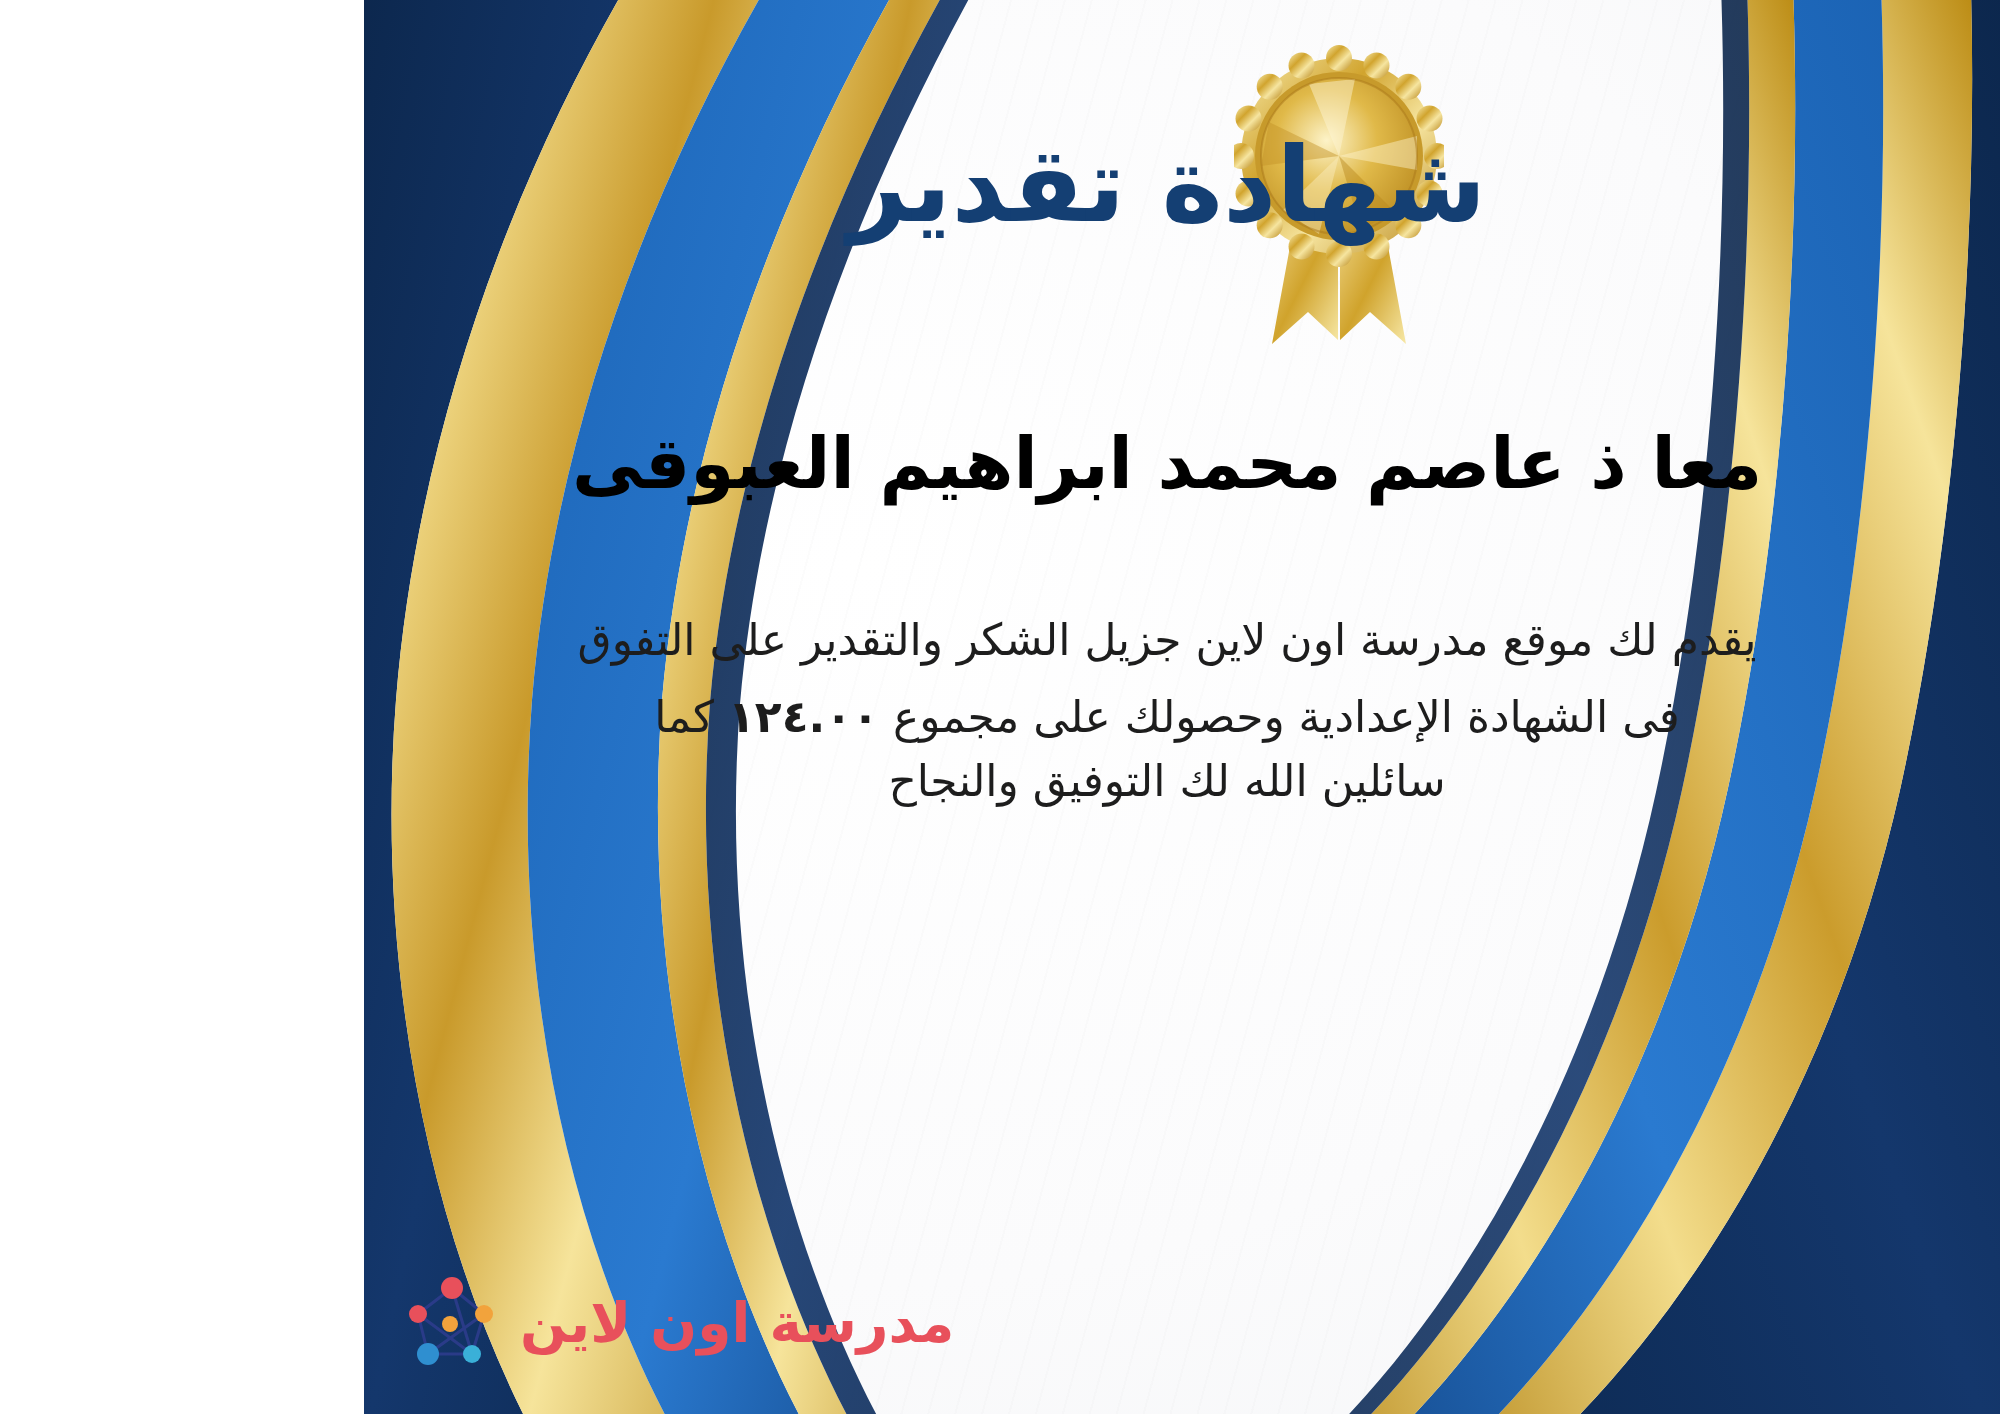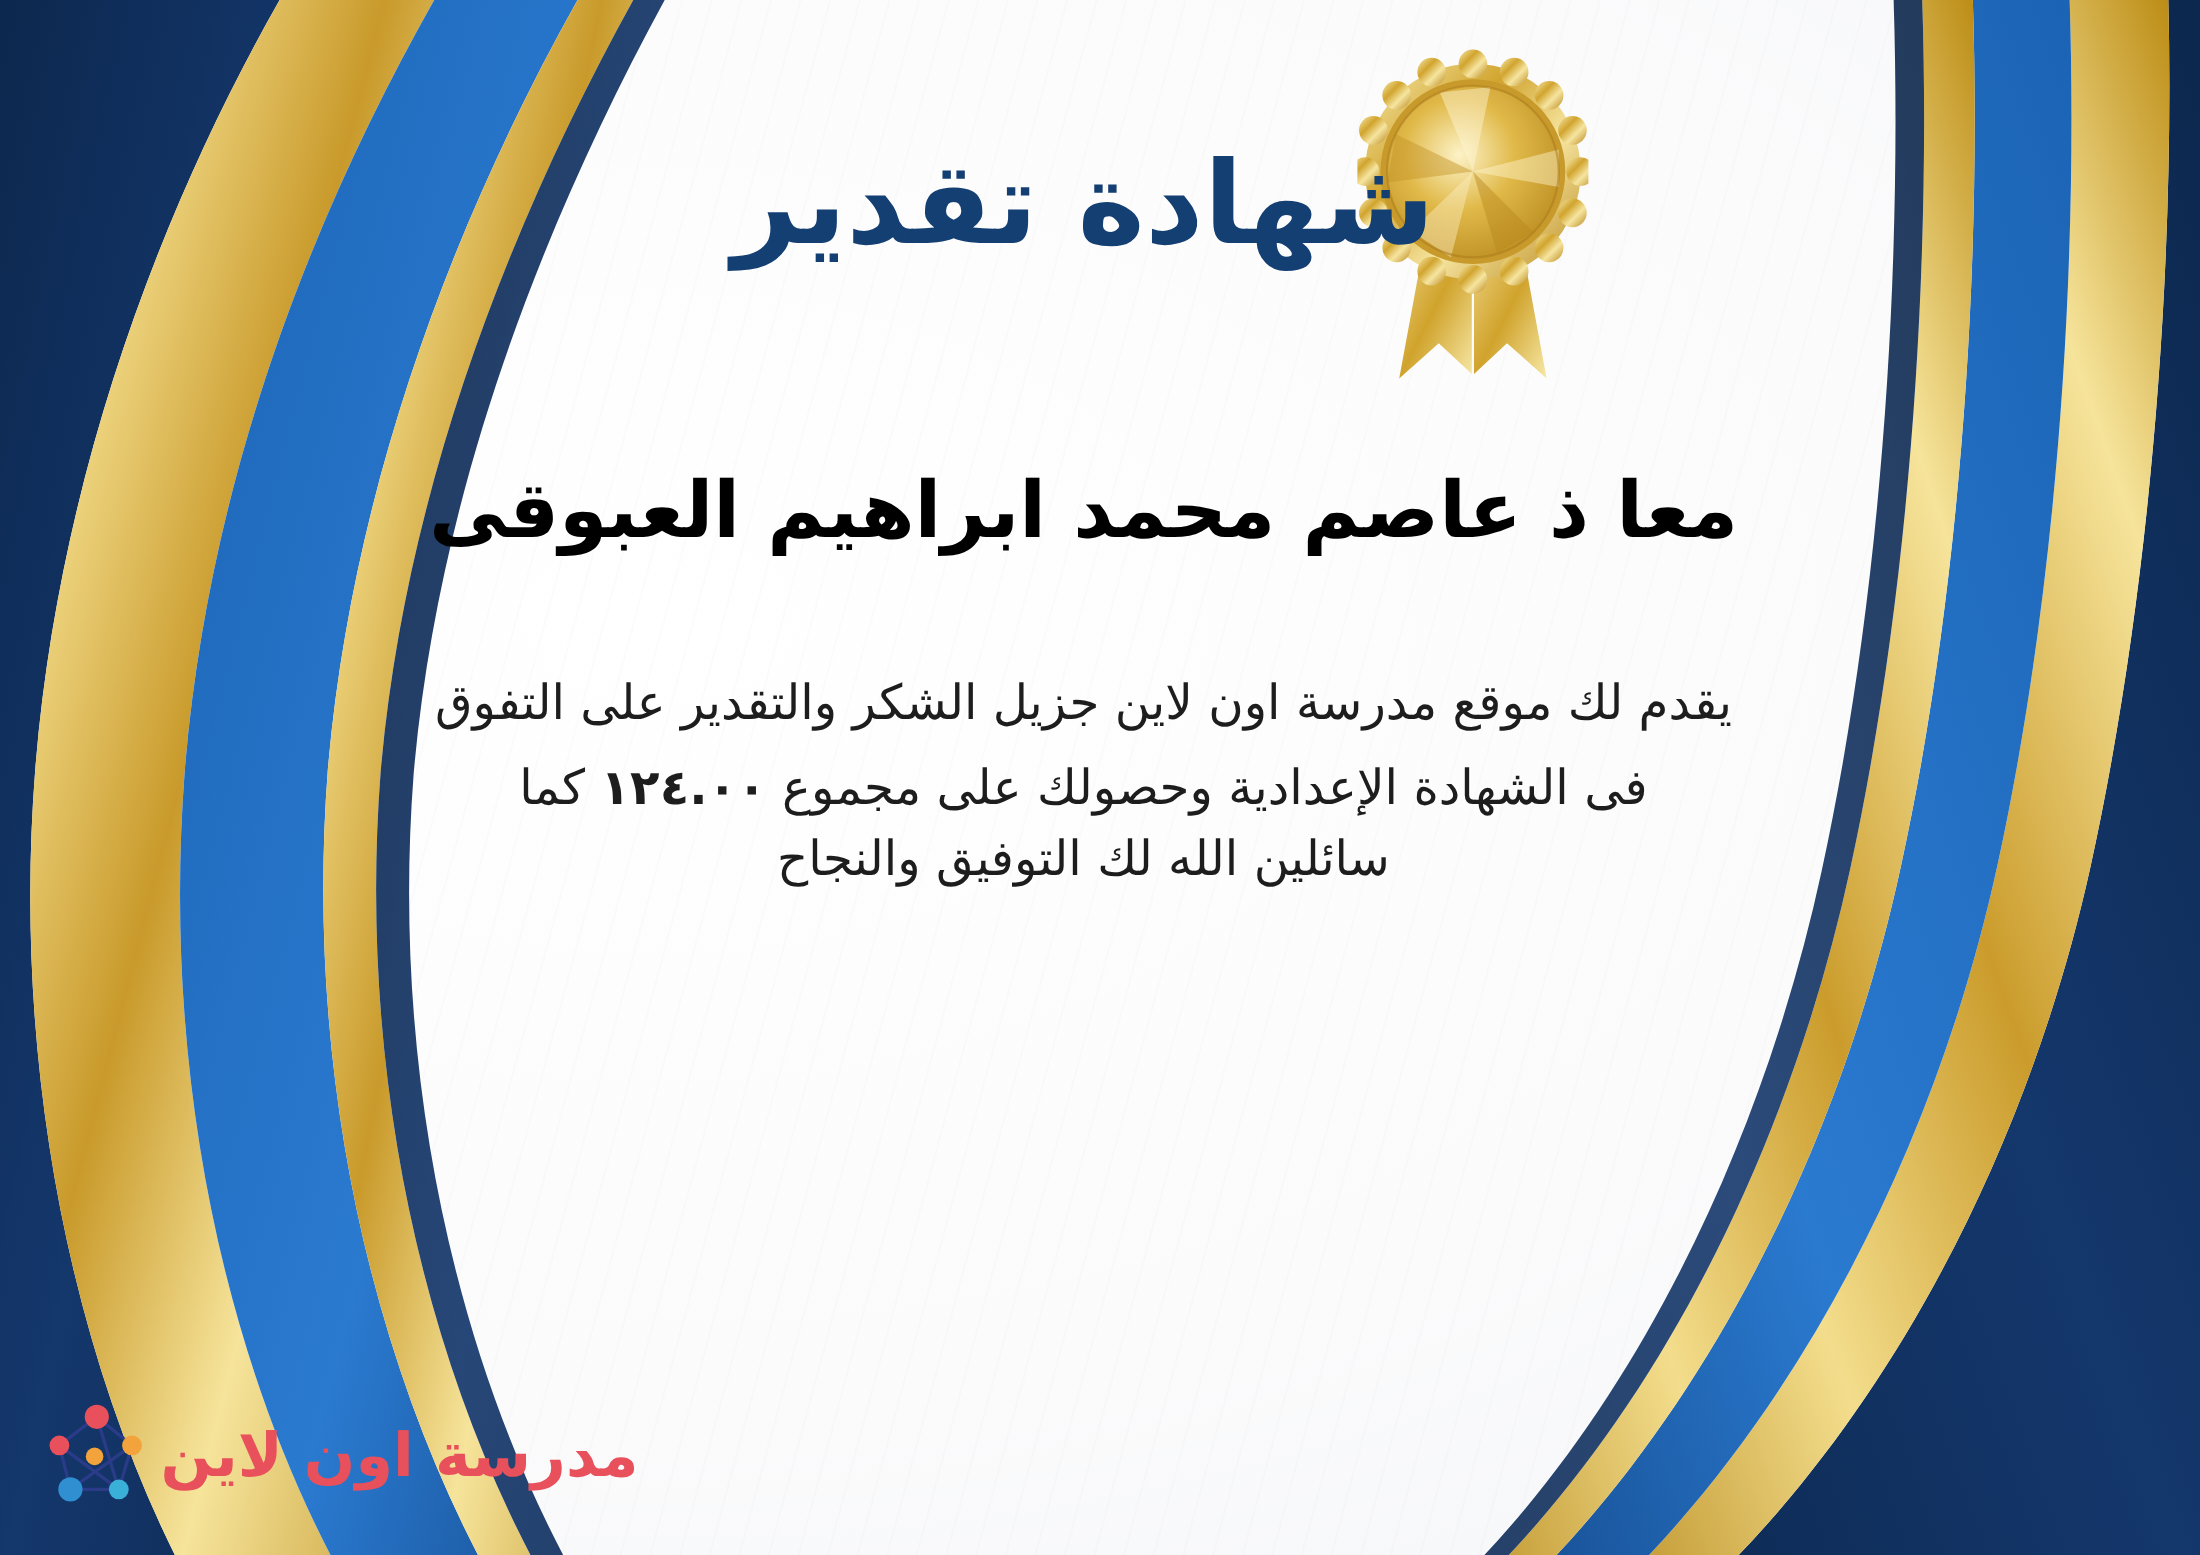--- a/index.html
+++ b/index.html
@@ -6,21 +6,21 @@
     margin: 0;
     padding: 0;
     background: #ffffff;
   }
   body {
     font-family: "DejaVu Sans", sans-serif;
   }
 
   .certificate {
     position: relative;
-    width: 2000px;
+    width: 1636px;
     height: 1414px;
     overflow: hidden;
     background: #ffffff;
   }
 
   
   .paper-texture {
     position: absolute;
     inset: 0;
     background:
@@ -117,21 +117,21 @@
     font-weight: 500;
   }
 
   
   .brand {
     position: absolute;
     left: 34px;
     bottom: 36px;
     display: flex;
     align-items: center;
-    gap: 4px;
+    gap: 14px;
     direction: rtl;
   }
   .brand-text {
     display: flex;
     flex-direction: column;
     align-items: flex-end;
   }
   .brand-ar {
     font-size: 55px;
     font-weight: 700;

